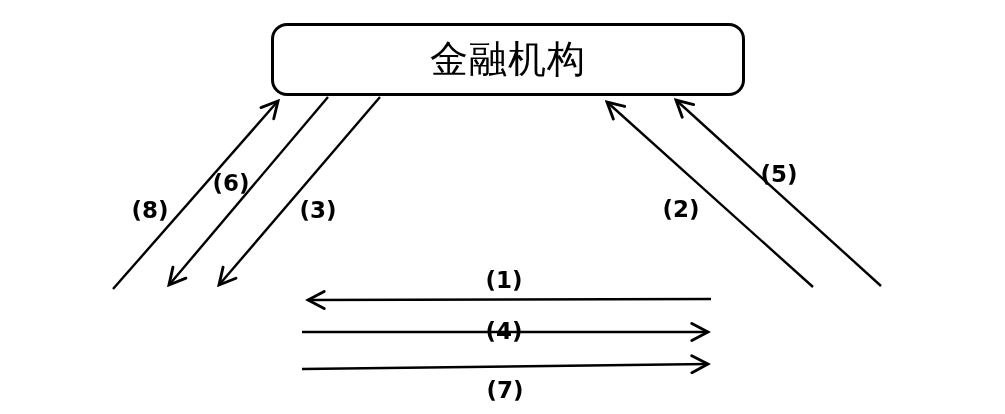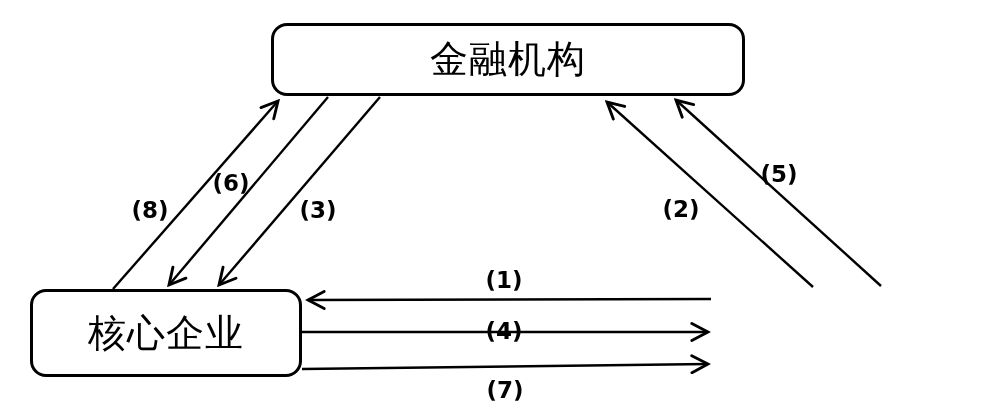--- a/index.html
+++ b/index.html
@@ -84,23 +84,20 @@
 
     <line x1="302" y1="332" x2="708" y2="332" stroke="#000000" stroke-width="2.4" marker-end="url(#arrowOpen)"></line>
 
     <line x1="302" y1="369" x2="708" y2="364" stroke="#000000" stroke-width="2.4" marker-end="url(#arrowOpen)"></line>
   </svg>
 
   <div id="node-financial" class="node">
     <span>金融机构</span>
   </div>
 
-  <div id="node-core" class="node">
-    <span>核心企业</span>
-  </div>
 
 
   <div id="edge-label-1" class="edge-label">(1)</div>
   <div id="edge-label-2" class="edge-label">(2)</div>
   <div id="edge-label-3" class="edge-label">(3)</div>
   <div id="edge-label-4" class="edge-label">(4)</div>
   <div id="edge-label-5" class="edge-label">(5)</div>
   <div id="edge-label-6" class="edge-label">(6)</div>
   <div id="edge-label-7" class="edge-label">(7)</div>
   <div id="edge-label-8" class="edge-label">(8)</div>

